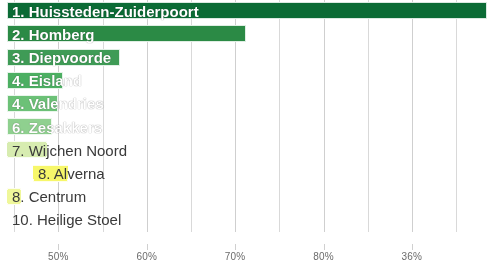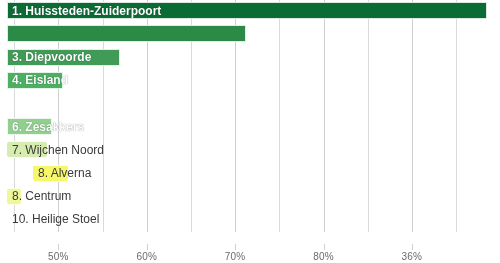--- a/index.html
+++ b/index.html
@@ -43,21 +43,21 @@
     position:absolute;left:0;width:500px;
     height:23.2px;
   }
   .bar{
     position:absolute;left:7px;top:2.2px;height:17px;
     box-sizing:border-box;
     border:1px solid rgba(255,255,255,0.85);
   }
   .barlabel{
     position:absolute;left:12px;top:5.5px;
-    font-size:12px;
+    font-size:15px;
     line-height:11px;
     white-space:nowrap;
     z-index:3;
   }
   .barlabel.onbar{
     color:#ffffff;
     font-weight:bold;
     text-shadow:0 0 1px rgba(0,0,0,0.55);
   }
   .barlabel.offbar{
@@ -86,28 +86,33 @@
       <div class="gridline major" style="left: 323.5px;"></div>
       <div class="gridline" style="left: 367.7px;"></div>
       <div class="gridline major" style="left: 411.9px;"></div>
       <div class="gridline" style="left: 456.1px;"></div>
       <div class="row" style="top: 0px; height: 23.2px;">
         <div class="bar" style="width: 480px; background: rgb(11, 107, 53);"></div>
         <div class="barlabel onbar">1. Huissteden-Zuiderpoort</div>
       </div>
       <div class="row" style="top: 23.2px; height: 23.2px;">
         <div class="bar" style="width: 238.7px; background: rgb(43, 138, 69);"></div>
+        <div class="barlabel onbar">2. Homberg</div>
       </div>
       <div class="row" style="top: 46.4px; height: 23.2px;">
         <div class="bar" style="width: 113.2px; background: rgb(63, 155, 86);"></div>
         <div class="barlabel onbar">3. Diepvoorde</div>
       </div>
       <div class="row" style="top: 69.6px; height: 23.2px; padding-left: 48px;">
         <div class="bar" style="width: 55.7px; background: rgb(76, 175, 98);"></div>
         <div class="barlabel onbar">4. Eisland</div>
+      </div>
+      <div class="row" style="top: 92.8px; height: 23.2px;">
+        <div class="bar" style="width: 51.3px; background: rgb(108, 193, 119);"></div>
+        <div class="barlabel onbar">4. Valendries</div>
       </div>
       <div class="row" style="top: 116px; height: 23.2px;">
         <div class="bar" style="width: 45.1px; background: rgb(143, 208, 143);"></div>
         <div class="barlabel onbar">6. Zesakkers</div>
       </div>
       <div class="row" style="top: 139.2px; height: 23.2px;">
         <div class="bar" style="width: 39.8px; background: rgb(215, 236, 176);"></div>
         <div class="hl" style="left: 7px; width: 39.8px; background: rgb(215, 236, 176);"></div>
         <div class="barlabel offbar">7. Wijchen Noord</div>
       </div>

